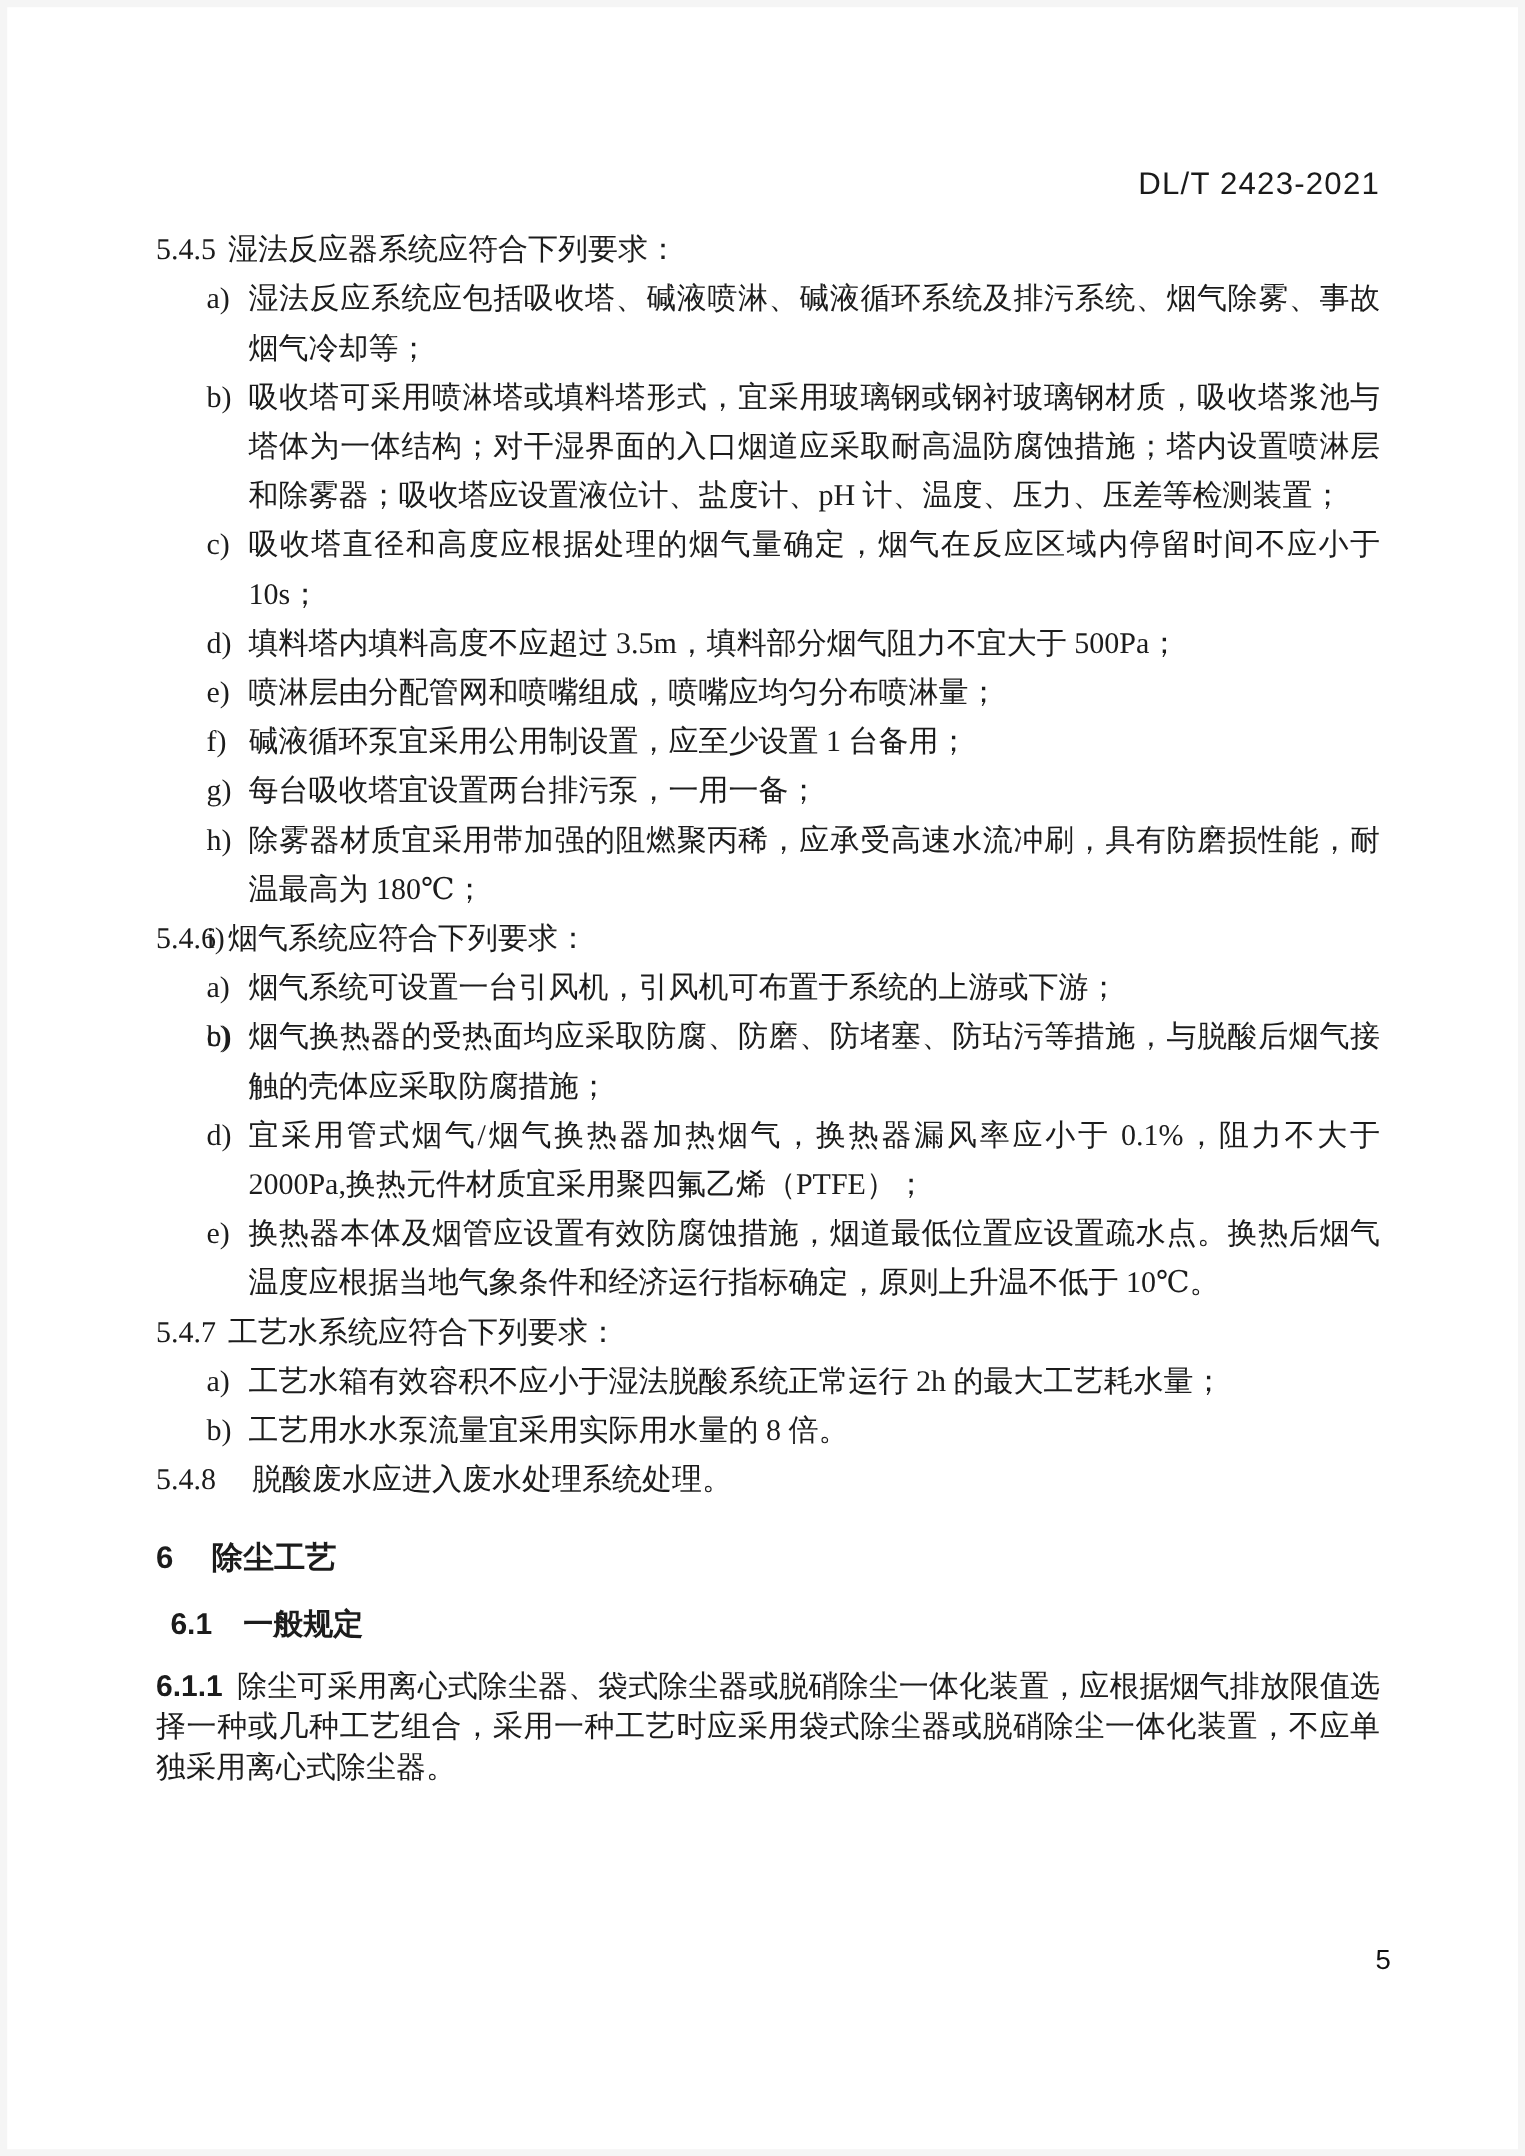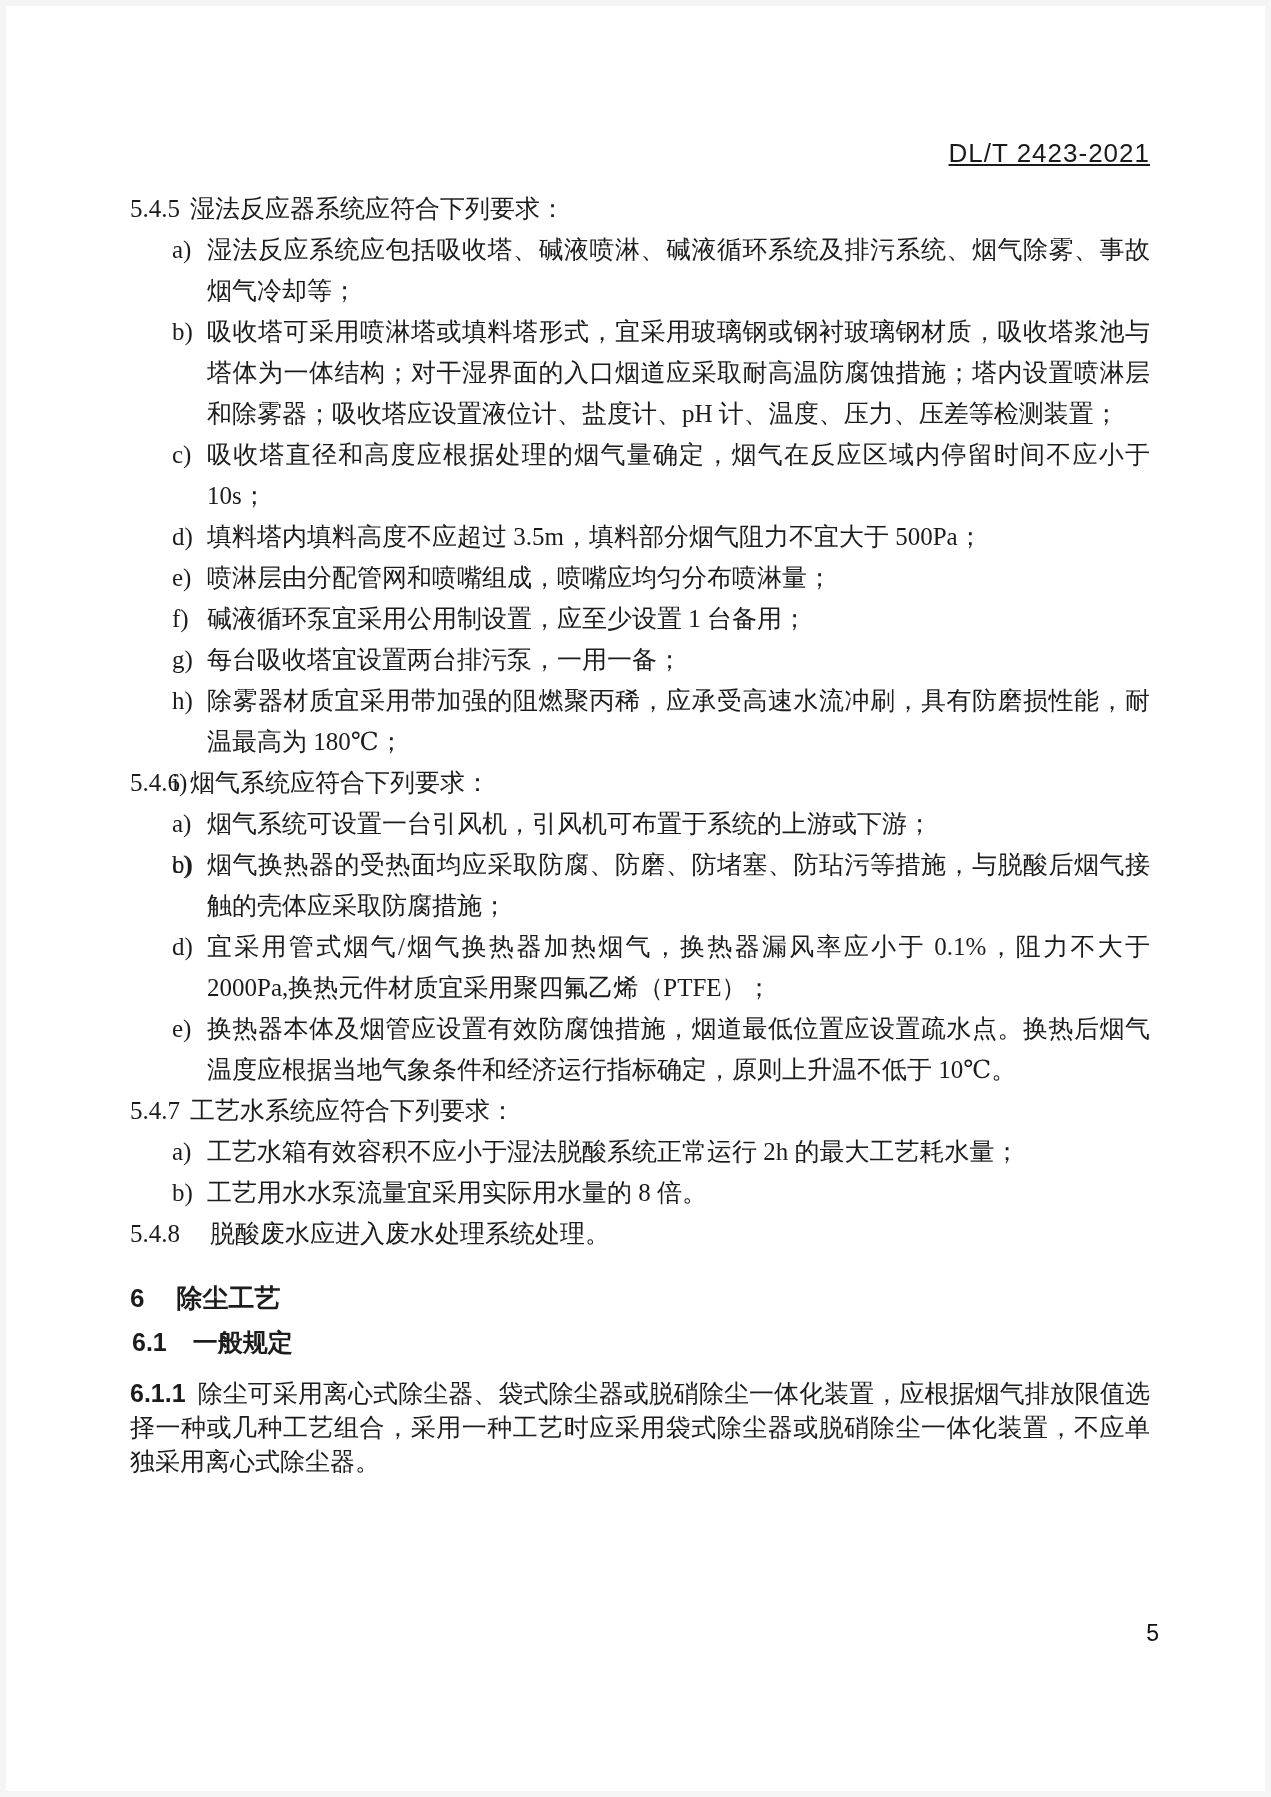--- a/index.html
+++ b/index.html
@@ -20,21 +20,20 @@
     box-shadow: inset 0 0 0 6px #f5f5f5;
   }
   .doc-header {
     text-align: right;
     font-family: "Liberation Sans", "DejaVu Sans", sans-serif;
     font-size: 26px;
     line-height: 30px;
     letter-spacing: 1px;
     color: #1a1a1a;
     margin-bottom: 20px;
-    text-decoration: underline;
   }
   .content {
     font-size: 25px;
     line-height: 41px;
     text-align: justify;
   }
   .clause {
     line-height: 41px;
   }
   .clause-num {
@@ -51,30 +50,30 @@
   .item-label {
     position: absolute;
     left: 42px;
     top: 0;
   }
   .chapter {
     font-family: "Liberation Sans", "DejaVu Sans", sans-serif;
     font-weight: 700;
     font-size: 26px;
     line-height: 36px;
-    margin: 26px 0 8px 0;
+    margin: 26px 0 20px 0;
     text-align: left;
   }
   .chapter .num { margin-right: 32px; }
   .subchapter {
     font-family: "Liberation Sans", "DejaVu Sans", sans-serif;
     font-weight: 700;
     font-size: 25px;
     line-height: 36px;
-    margin: 0 0 16px 2px;
+    margin: 0 0 16px 12px;
     text-align: left;
   }
   .subchapter .num { margin-right: 26px; font-weight: 600; }
   .paragraph {
     font-size: 25px;
     line-height: 34px;
     text-align: justify;
   }
   .paragraph .num {
     font-family: "Liberation Sans", "DejaVu Sans", sans-serif;

